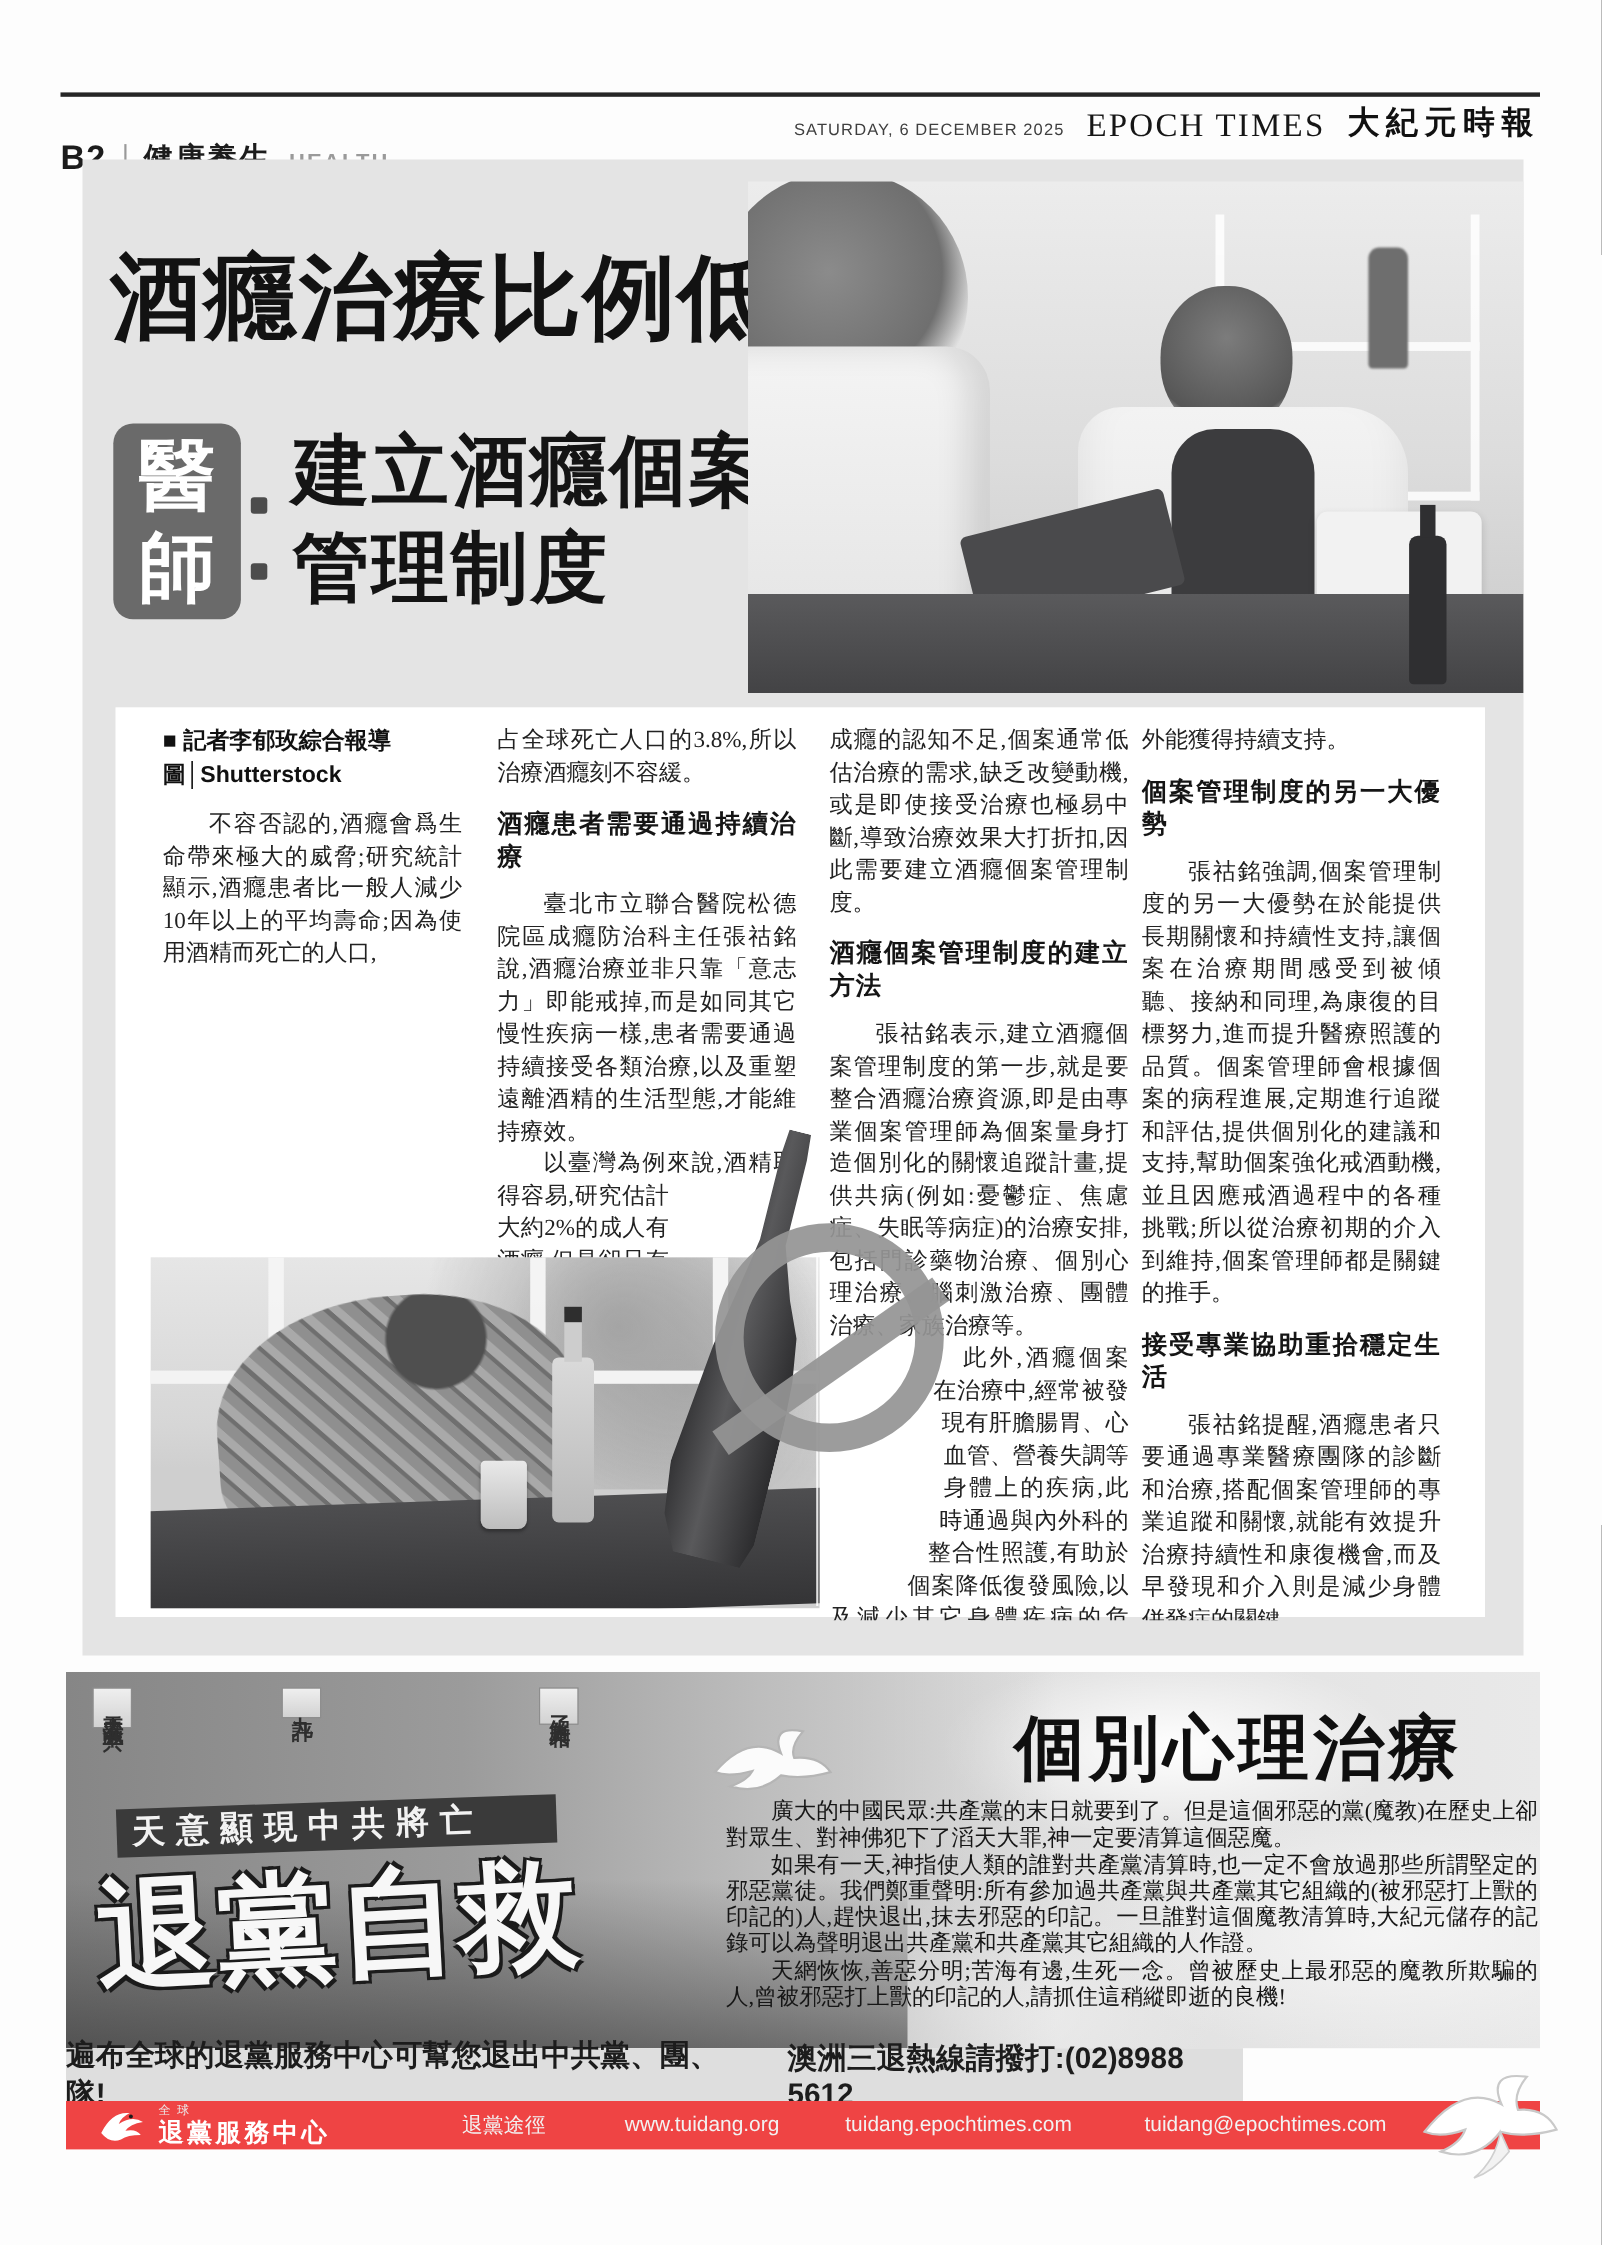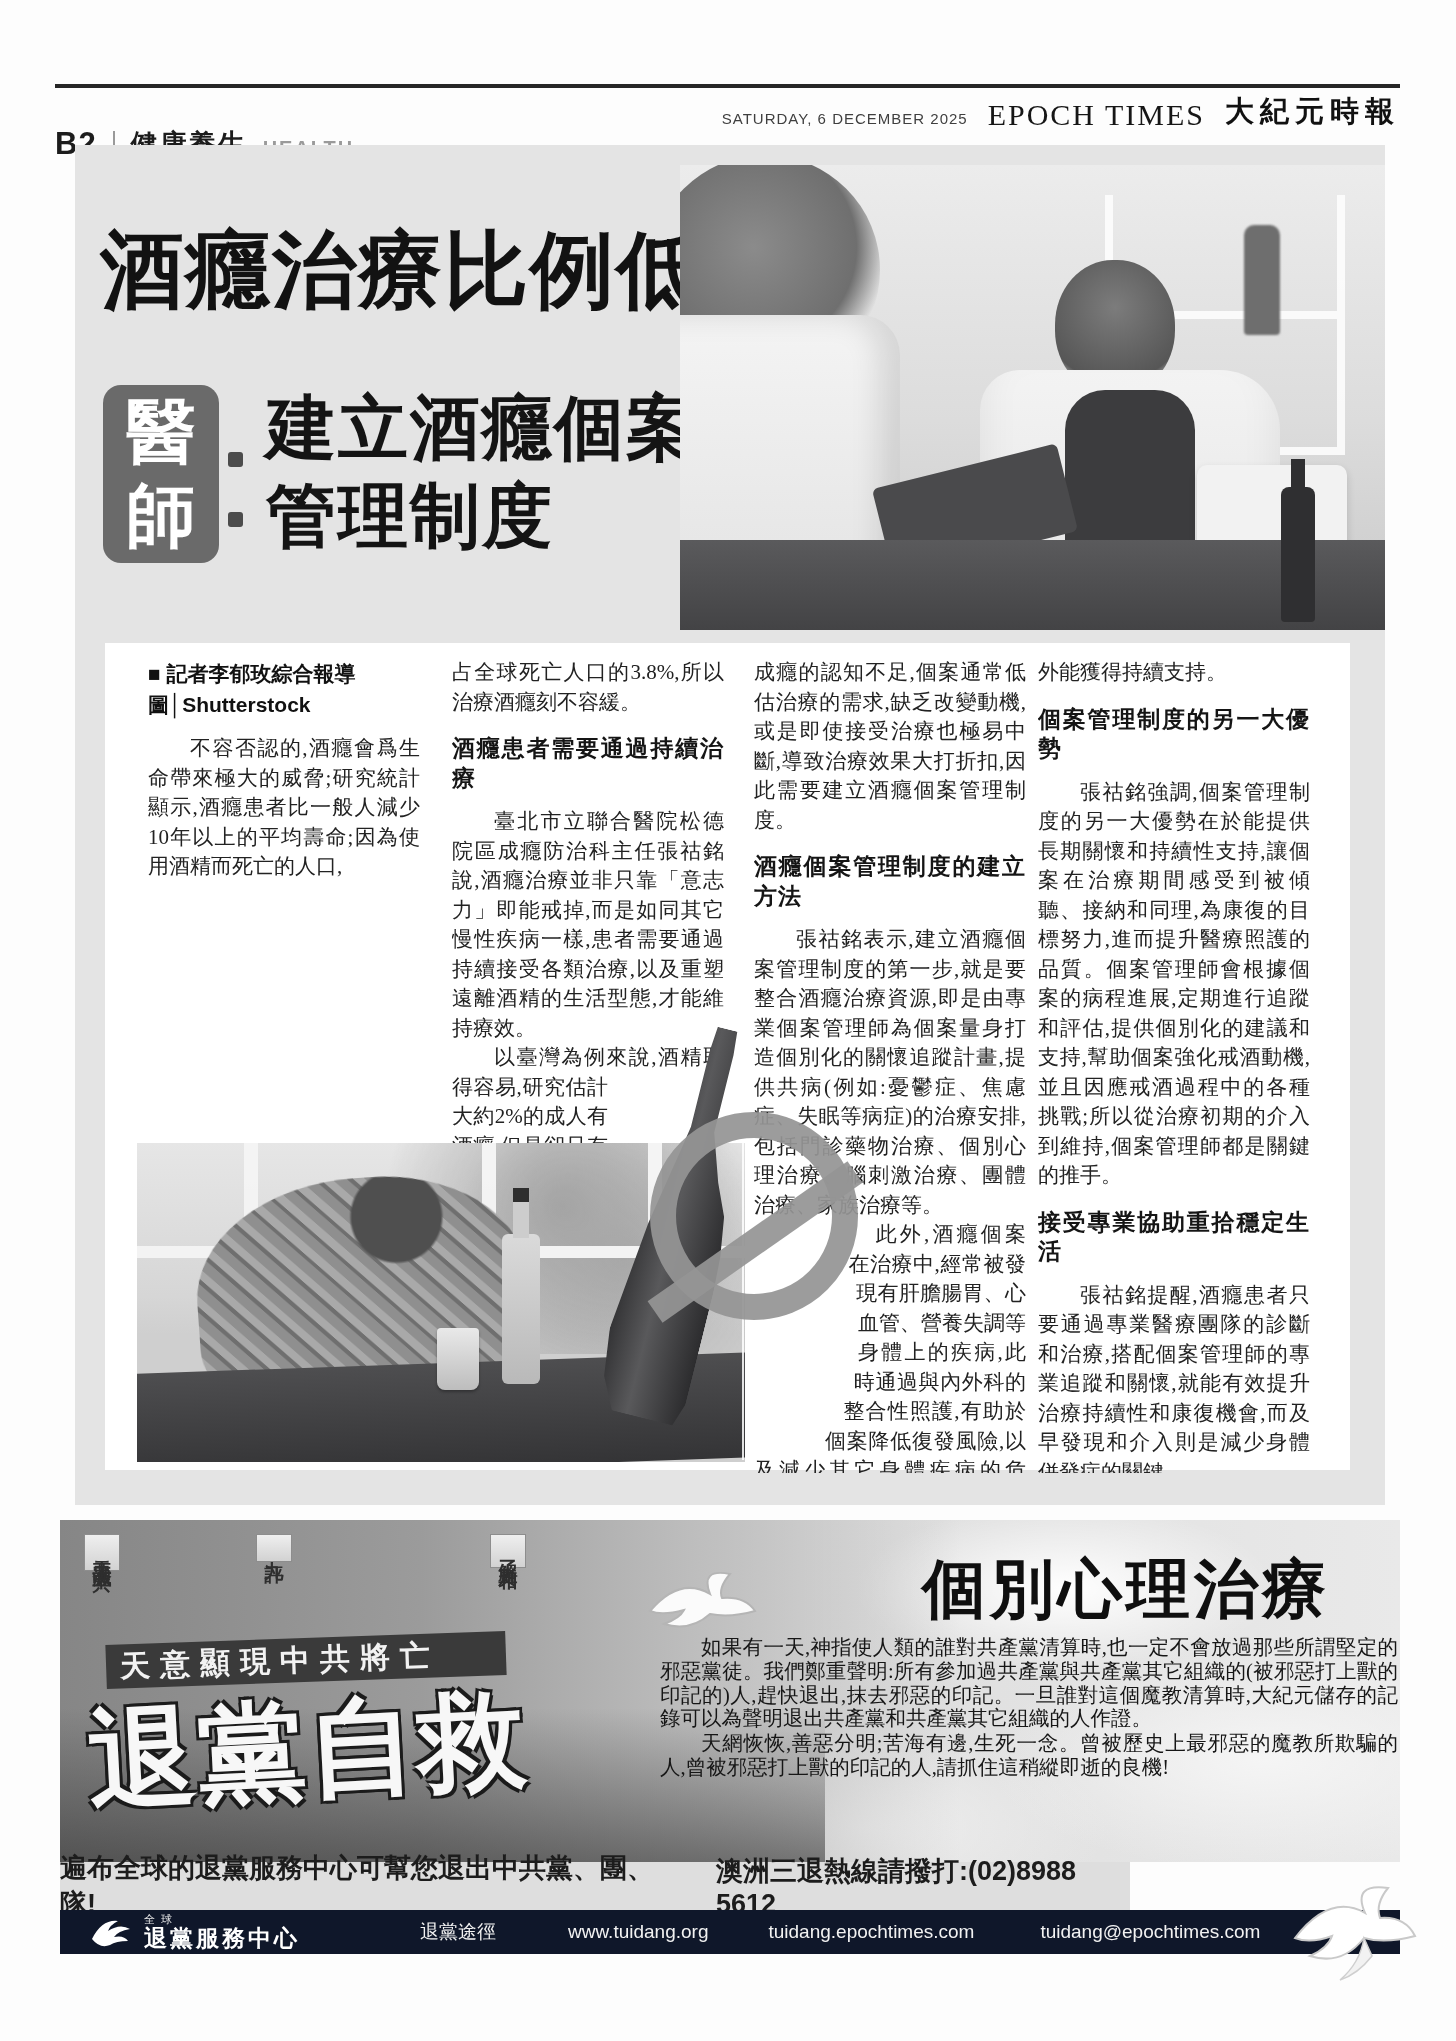--- a/index.html
+++ b/index.html
@@ -134,21 +134,21 @@
     font-size:64px; font-weight:900; letter-spacing:4px; color:#0f0f0f; white-space:nowrap; }
   .ad-text { position:absolute; left:600px; top:116px; width:738px; font-size:20.5px; line-height:23.8px;
     text-align:justify; text-justify:inter-character; color:#161616; }
   .ad-text p { text-indent:2em; margin-bottom:1px; }
   .dove { position:absolute; }
 
   
   .tagline { left:60px; top:1862px; width:1070px; height:48px; background:#dedede;
     display:flex; align-items:center; justify-content:center; gap:46px;
     font-family:"Liberation Sans","DejaVu Sans",sans-serif; font-size:27px; font-weight:800; color:#1c1c1c; }
-  .footerbar { left:60px; top:1910px; width:1340px; height:44px; background:#0f172a; color:#fff;
+  .footerbar { left:60px; top:1910px; width:1340px; height:44px; background:#ef4444; color:#fff;
     display:flex; align-items:center; font-family:"Liberation Sans","DejaVu Sans",sans-serif; }
   .fb-logo { display:flex; align-items:center; gap:10px; margin-left:28px; }
   .fb-logo-txt { display:flex; flex-direction:column; line-height:1; }
   .fb-logo-top { font-size:11px; letter-spacing:6px; color:#eaeaea; margin-bottom:2px; }
   .fb-logo-name { font-size:23px; font-weight:800; letter-spacing:3px; font-family:"Liberation Serif","DejaVu Serif",serif; }
   .fb-item { font-size:19px; color:#f2f2f2; }
   .fb-i1 { margin-left:120px; } .fb-i2 { margin-left:72px; } .fb-i3 { margin-left:60px; } .fb-i4 { margin-left:66px;text-align:center; }
 </style>
 </head>
 <body>
@@ -244,20 +244,21 @@
       <span class="banner-v" style="left:196px;">九評</span>
       <span class="banner-v" style="left:430px;">了解真相</span>
       <div class="banner-strip">天意顯現中共將亡</div>
       <div class="slogan">退黨自救</div>
     </div>
     <svg class="dove" style="left:580px; top:46px;" width="120" height="70" viewBox="0 0 120 70">
       <path d="M10 45 Q40 10 70 28 Q60 2 90 8 Q78 22 82 32 Q105 30 115 45 Q90 52 70 48 Q50 66 24 58 Q40 52 44 44 Q22 50 10 45Z" fill="#fbfbfb" stroke="#b5b5b5" stroke-width="2"></path>
     </svg>
     <div class="ad-headline">個別心理治療</div>
     <div class="ad-text">
+      <p>廣大的中國民眾:共產黨的末日就要到了。但是這個邪惡的黨(魔教)在歷史上卻對眾生、對神佛犯下了滔天大罪,神一定要清算這個惡魔。</p>
       <p>如果有一天,神指使人類的誰對共產黨清算時,也一定不會放過那些所謂堅定的邪惡黨徒。我們鄭重聲明:所有參加過共產黨與共產黨其它組織的(被邪惡打上獸的印記的)人,趕快退出,抹去邪惡的印記。一旦誰對這個魔教清算時,大紀元儲存的記錄可以為聲明退出共產黨和共產黨其它組織的人作證。</p>
       <p>天網恢恢,善惡分明;苦海有邊,生死一念。曾被歷史上最邪惡的魔教所欺騙的人,曾被邪惡打上獸的印記的人,請抓住這稍縱即逝的良機!</p>
     </div>
   </div>
 
   <div class="abs tagline">
     <span>遍布全球的退黨服務中心可幫您退出中共黨、團、隊!</span>
     <span>澳洲三退熱線請撥打:(02)8988 5612</span>
   </div>
 

